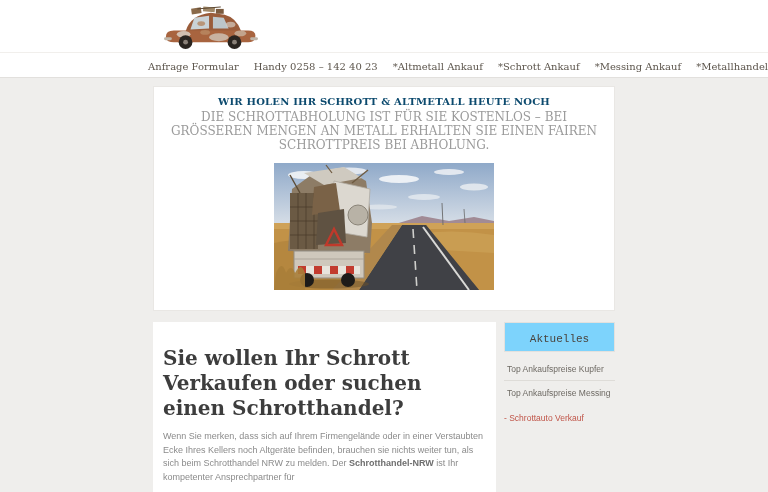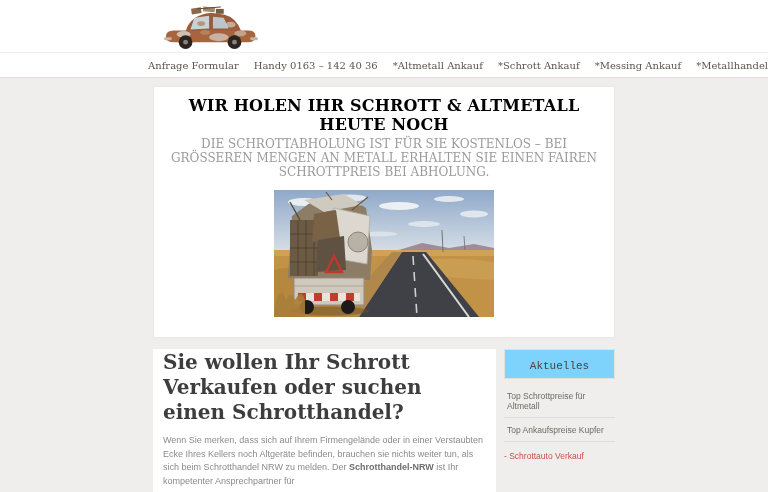--- a/index.html
+++ b/index.html
@@ -4,39 +4,39 @@
 <style>
   * { margin:0; padding:0; box-sizing:border-box; }
   html,body { width:768px; height:492px; overflow:hidden; }
   body { background:#efeeec; font-family:"Liberation Sans", sans-serif; }
 
   
   .header { background:#ffffff; }
   .logo-row { height:52px; position:relative; }
   .logo { position:absolute; left:160px; top:5px; width:102px; height:45px; cursor:pointer; }
   .navbar { height:26px; border-top:1px solid #f1efec; border-bottom:1px solid #e2e0dd; background:#fff; }
-  .nav-inner { width:472px; margin:0 auto; height:100%; display:flex; align-items:center; }
+  .nav-inner { width:472px; margin:8px auto; height:100%; display:flex; }
   .nav-item { font-family:"DejaVu Serif", serif; font-size:10px; color:#5c554c; margin-right:15px; cursor:pointer; white-space:nowrap; }
 
   
   .container { width:462px; margin:0 auto; }
 
   
   .hero { background:#fff; border:1px solid #e9e7e4; margin-top:8px; padding:9px 8px 20px; text-align:center; }
-  .hero-title { font-family:"DejaVu Serif", serif; font-weight:bold; font-size:16px; color:#000000; letter-spacing:.2px; }
+  .hero-title { font-family:"DejaVu Serif", serif; font-weight:bold; font-size:10px; color:#0c4a6e; letter-spacing:.2px; }
   .hero-sub { font-family:"DejaVu Serif", serif; font-size:12px; line-height:1.15; color:#9b9b9b; margin:4px auto 10px; width:440px; }
   .hero-img { width:220px; height:127px; margin:11px auto 0; display:block; }
 
   
   .content { display:flex; gap:8px; margin-top:11px; align-items:flex-start; }
   .article { flex:0 0 343px; background:#fff; padding:0 3px 40px; }
   .welcome-box { border:1px solid #e6e4e1; border-top:2px solid #b2574a; text-align:center; padding:7px 4px 6px;
                  font-family:"DejaVu Serif", serif; font-size:12px; color:#4d463f; font-weight:600; }
   .article-body { padding:0 7px; }
-  h1.main-heading { font-family:"DejaVu Serif", serif; font-weight:bold; font-size:20px; line-height:1.25; color:#3d3d3d; margin-top:1px; }
+  h1.main-heading { font-family:"DejaVu Serif", serif; font-weight:bold; font-size:20px; line-height:1.25; color:#3d3d3d; margin-top:24px; }
   .para { font-size:9px; line-height:1.5; color:#8b8b8b; margin-top:9px; }
   .para b { color:#6e6e6e; }
 
   
   .sidebar { flex:1; }
   .side-box { background:#7dd3fc; border:1px solid #e3e1de; text-align:center; padding:10px 2px 6px;
               font-family:Liberation Mono, monospace; font-size:11px; color:#4a443d; }
   .side-list { margin-top:5px; }
   .side-link { font-size:8.5px; color:#6e6a64; padding:7px 3px 6px; border-bottom:1px solid #dedcd8; cursor:pointer; }
   .red-links { margin-top:7px; }
@@ -74,21 +74,21 @@
           <circle cx="74" cy="38" r="2.5" fill="#8a8178"></circle>
 
         <rect x="2" y="33" width="8" height="3" rx="1.5" fill="#bfb5a8"></rect>
         <rect x="90" y="33" width="8" height="3" rx="1.5" fill="#bfb5a8"></rect>
       </svg>
     </div>
   </div>
   <div class="navbar">
     <div class="nav-inner">
       <span class="nav-item">Anfrage Formular</span>
-      <span class="nav-item">Handy 0163 – 142 40 36</span>
+      <span class="nav-item">Handy 0258 – 142 40 23</span>
       <span class="nav-item">*Altmetall Ankauf</span>
       <span class="nav-item">*Schrott Ankauf</span>
       <span class="nav-item">*Messing Ankauf</span>
       <span class="nav-item">*Metallhandel</span>
 
     </div>
   </div>
 </div>
 
 <div class="container">
@@ -179,22 +179,22 @@
       <div class="article-body">
         <h1 class="main-heading">Sie wollen Ihr Schrott Verkaufen oder suchen einen Schrotthandel?</h1>
         <p class="para"><span>Wenn Sie merken, dass sich auf Ihrem Firmengelände oder in einer Verstaubten Ecke Ihres Kellers noch Altgeräte befinden, brauchen sie nichts weiter tun, als sich beim Schrotthandel NRW zu melden. Der </span><b>Schrotthandel-NRW</b><span> ist Ihr kompetenter Ansprechpartner für </span></p>
 
       </div>
     </div>
 
     <div class="sidebar">
       <div class="side-box">Aktuelles</div>
       <div class="side-list">
-        <div class="side-link">Top Schrottpreise für Altmetall</div>
         <div class="side-link">Top Ankaufspreise Kupfer</div>
+        <div class="side-link" style="border-bottom:none">Top Ankaufspreise Messing</div>
       </div>
       <div class="red-links">
         <div class="red-link">- Schrottauto Verkauf</div>
 
       </div>
 
     </div>
   </div>
 </div>
 

